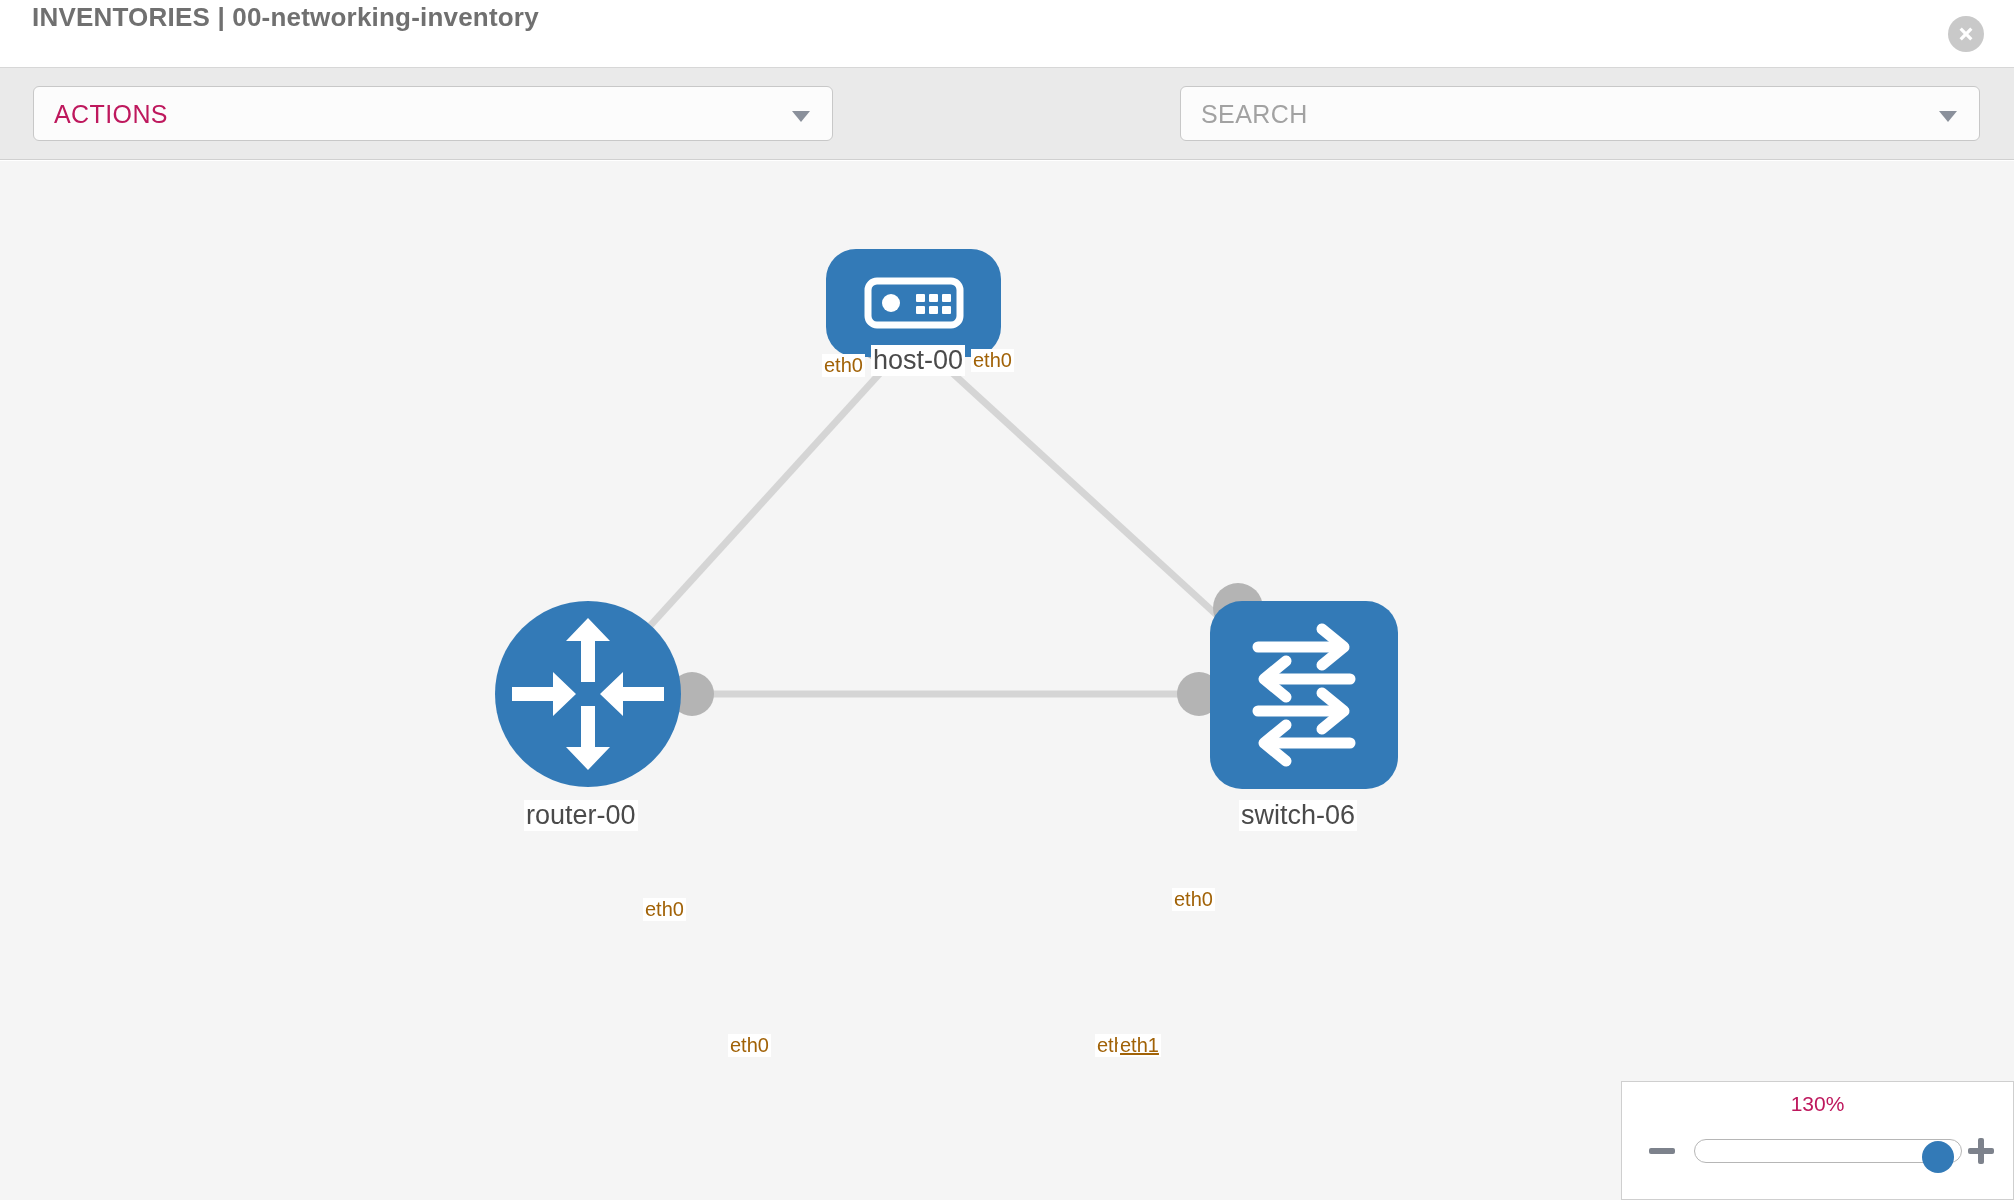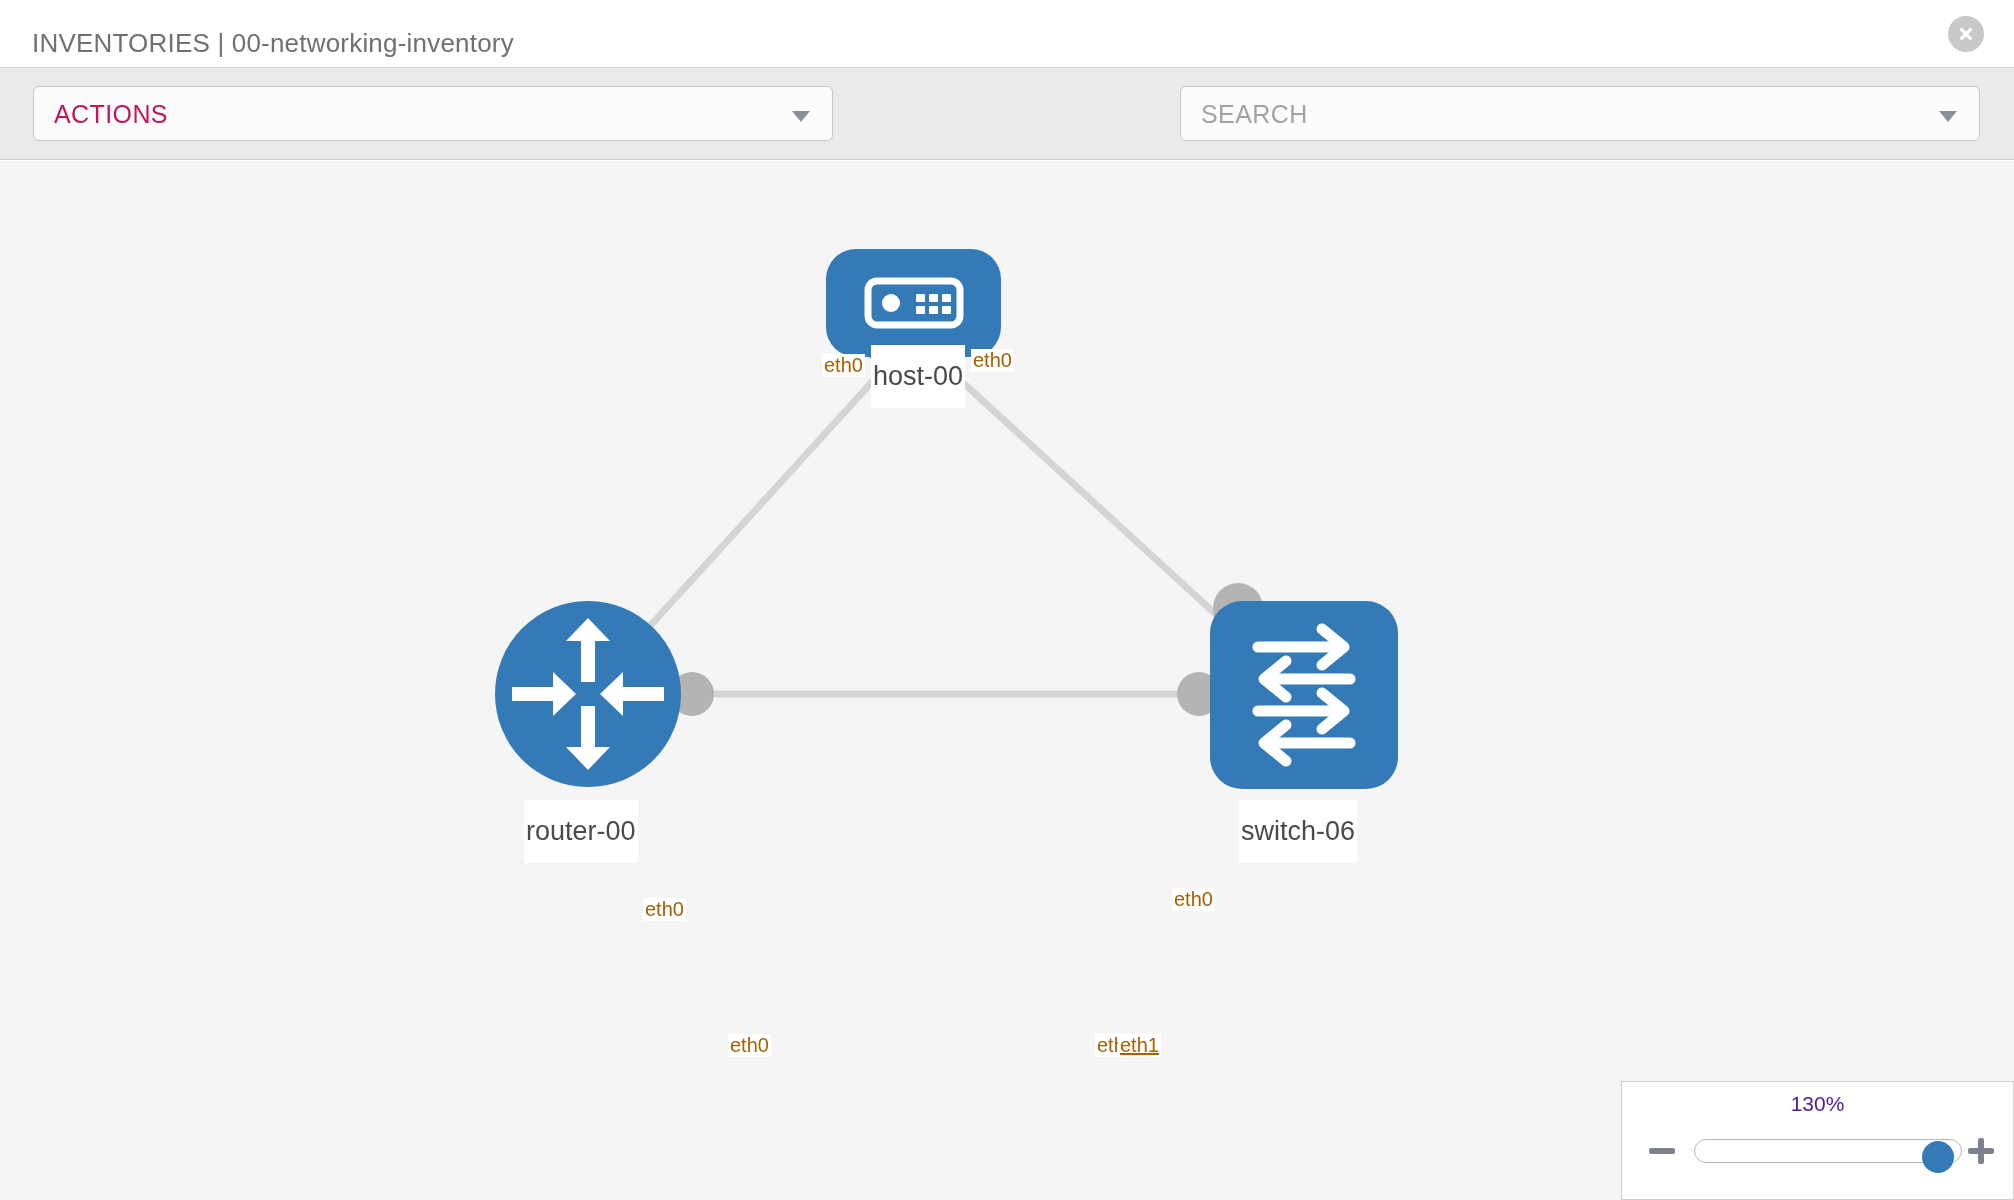--- a/index.html
+++ b/index.html
@@ -24,23 +24,23 @@
     position: absolute;
     top: 0; left: 0;
     width: 2014px;
     height: 68px;
     background: #ffffff;
     border-bottom: 1px solid #d7d7d7;
   }
   .header-title {
     position: absolute;
     left: 32px;
-    top: 28px;
+    top: 2px;
     font-size: 26px;
-    font-weight: normal;
+    font-weight: bold;
     color: #707070;
     letter-spacing: 0.2px;
     white-space: nowrap;
   }
   .close-btn {
     position: absolute;
     right: 30px;
     top: 16px;
     width: 36px;
     height: 36px;
@@ -129,21 +129,21 @@
     overflow: hidden;
   }
   .canvas svg { position: absolute; top: 0; left: 0; display: block; }
 
   .node-label {
     position: absolute;
     font-size: 27px;
     color: #4a4a4a;
     background: #ffffff;
     white-space: nowrap;
-    padding: 16px 2px;
+    padding: 0 2px;
   }
   .edge-label {
     position: absolute;
     font-size: 20px;
     color: #a16207;
     background: #ffffff;
     white-space: nowrap;
     padding: 0 2px;
   }
 
@@ -156,21 +156,21 @@
     height: 119px;
     background: #ffffff;
     border: 1px solid #cfcfcf;
   }
   .zoom-value {
     position: absolute;
     top: 10px;
     left: 0; right: 0;
     text-align: center;
     font-size: 21px;
-    color: #4c1d95;
+    color: #be185d;
   }
   .zoom-row {
     position: absolute;
     top: 49px;
     left: 0;
     width: 393px;
     height: 40px;
   }
   .zoom-minus, .zoom-plus {
     position: absolute;

